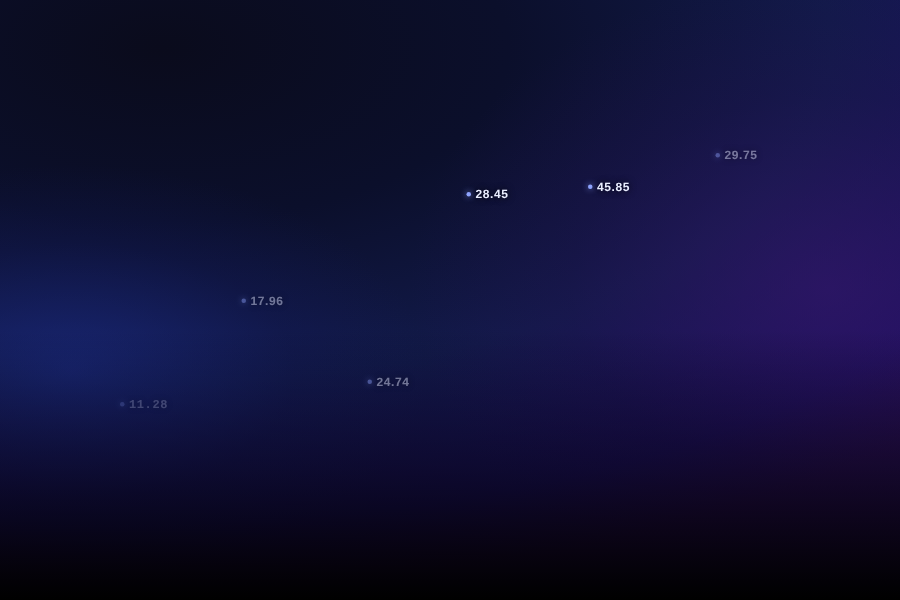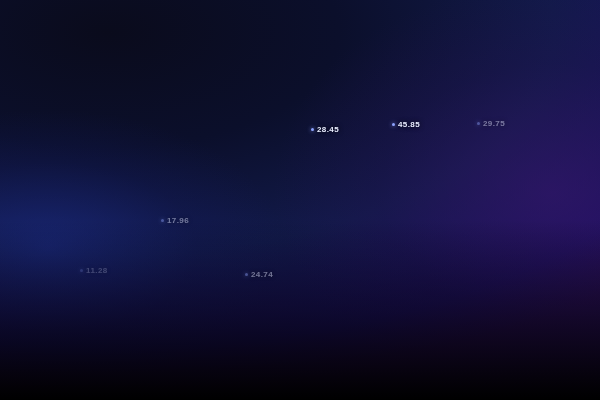--- a/index.html
+++ b/index.html
@@ -43,22 +43,22 @@
     font-weight:bold;
     letter-spacing:.4px;
     white-space:nowrap;
     text-shadow:0 0 5px rgba(0,0,0,.85);
   }
   .tag .dot{
     display:inline-block;width:3px;height:3px;border-radius:50%;
     background:#8fa4ff;vertical-align:middle;margin-right:3px;
     box-shadow:0 0 4px rgba(140,165,255,.9);
   }
-  .tag.dim{opacity:.45;margin-top:20px;}
-  .tag.vdim{opacity:.22;}
+  .tag.dim{opacity:.45;}
+  .tag.vdim{opacity:.22;font-family:Liberation Mono, monospace;}
 </style>
 </head>
 <body>
 
 <div id="stage">
 
   <div class="layer" id="bg-base"></div>
   <div class="layer" id="bg-glow-left"></div>
   <div class="layer" id="bg-glow-right"></div>
 

